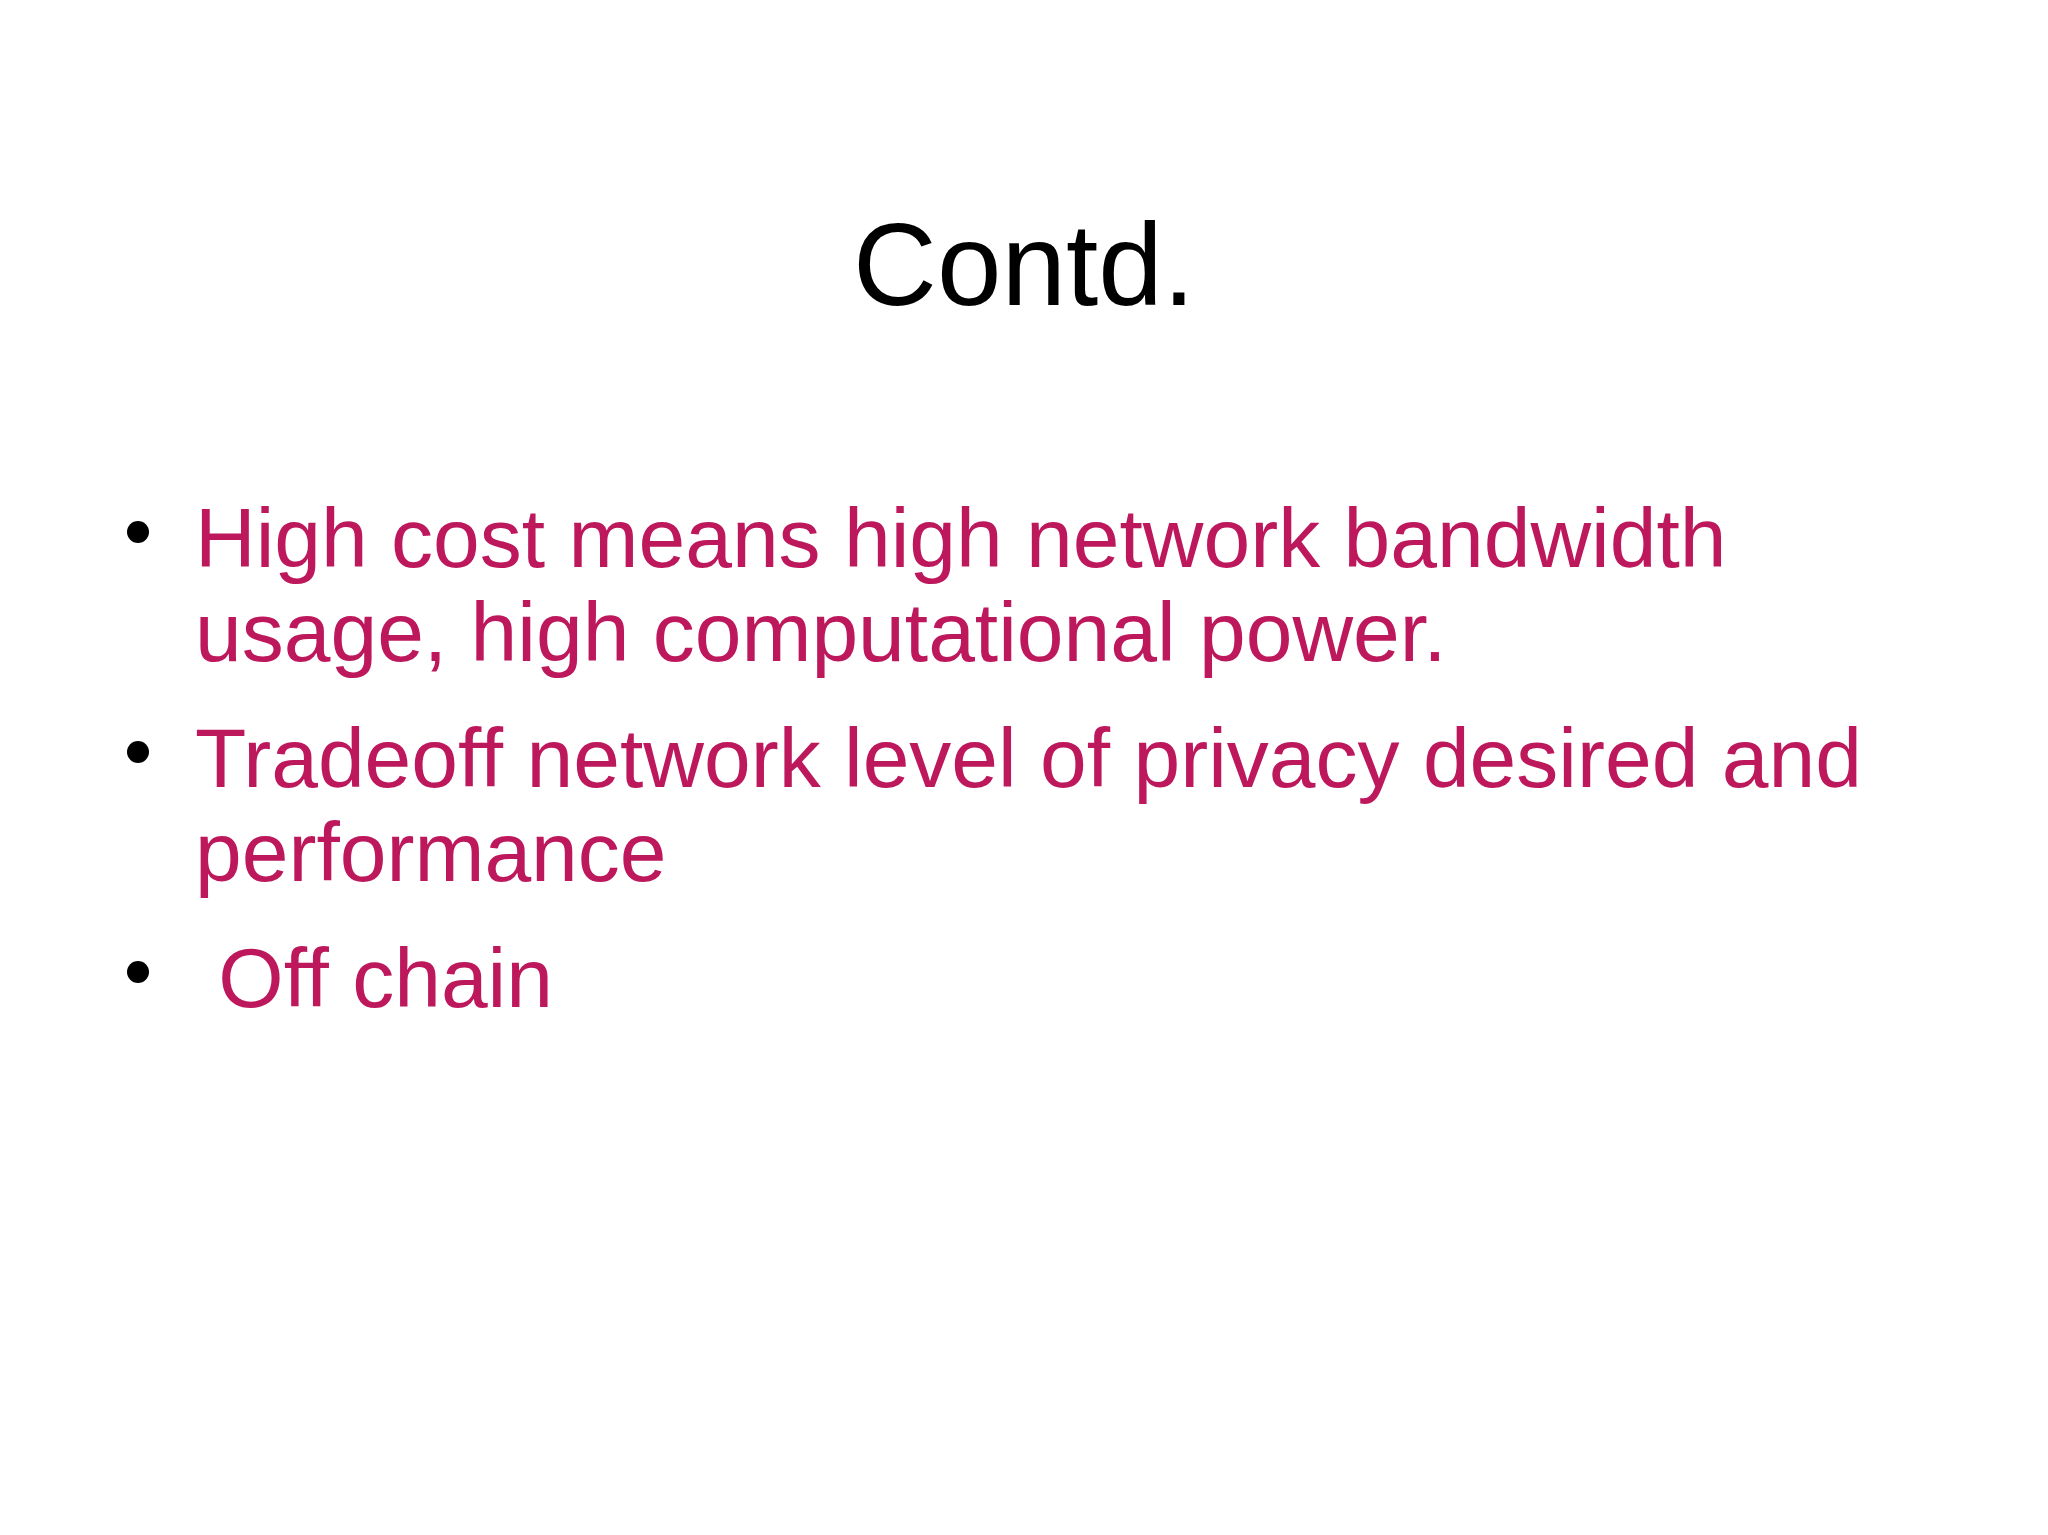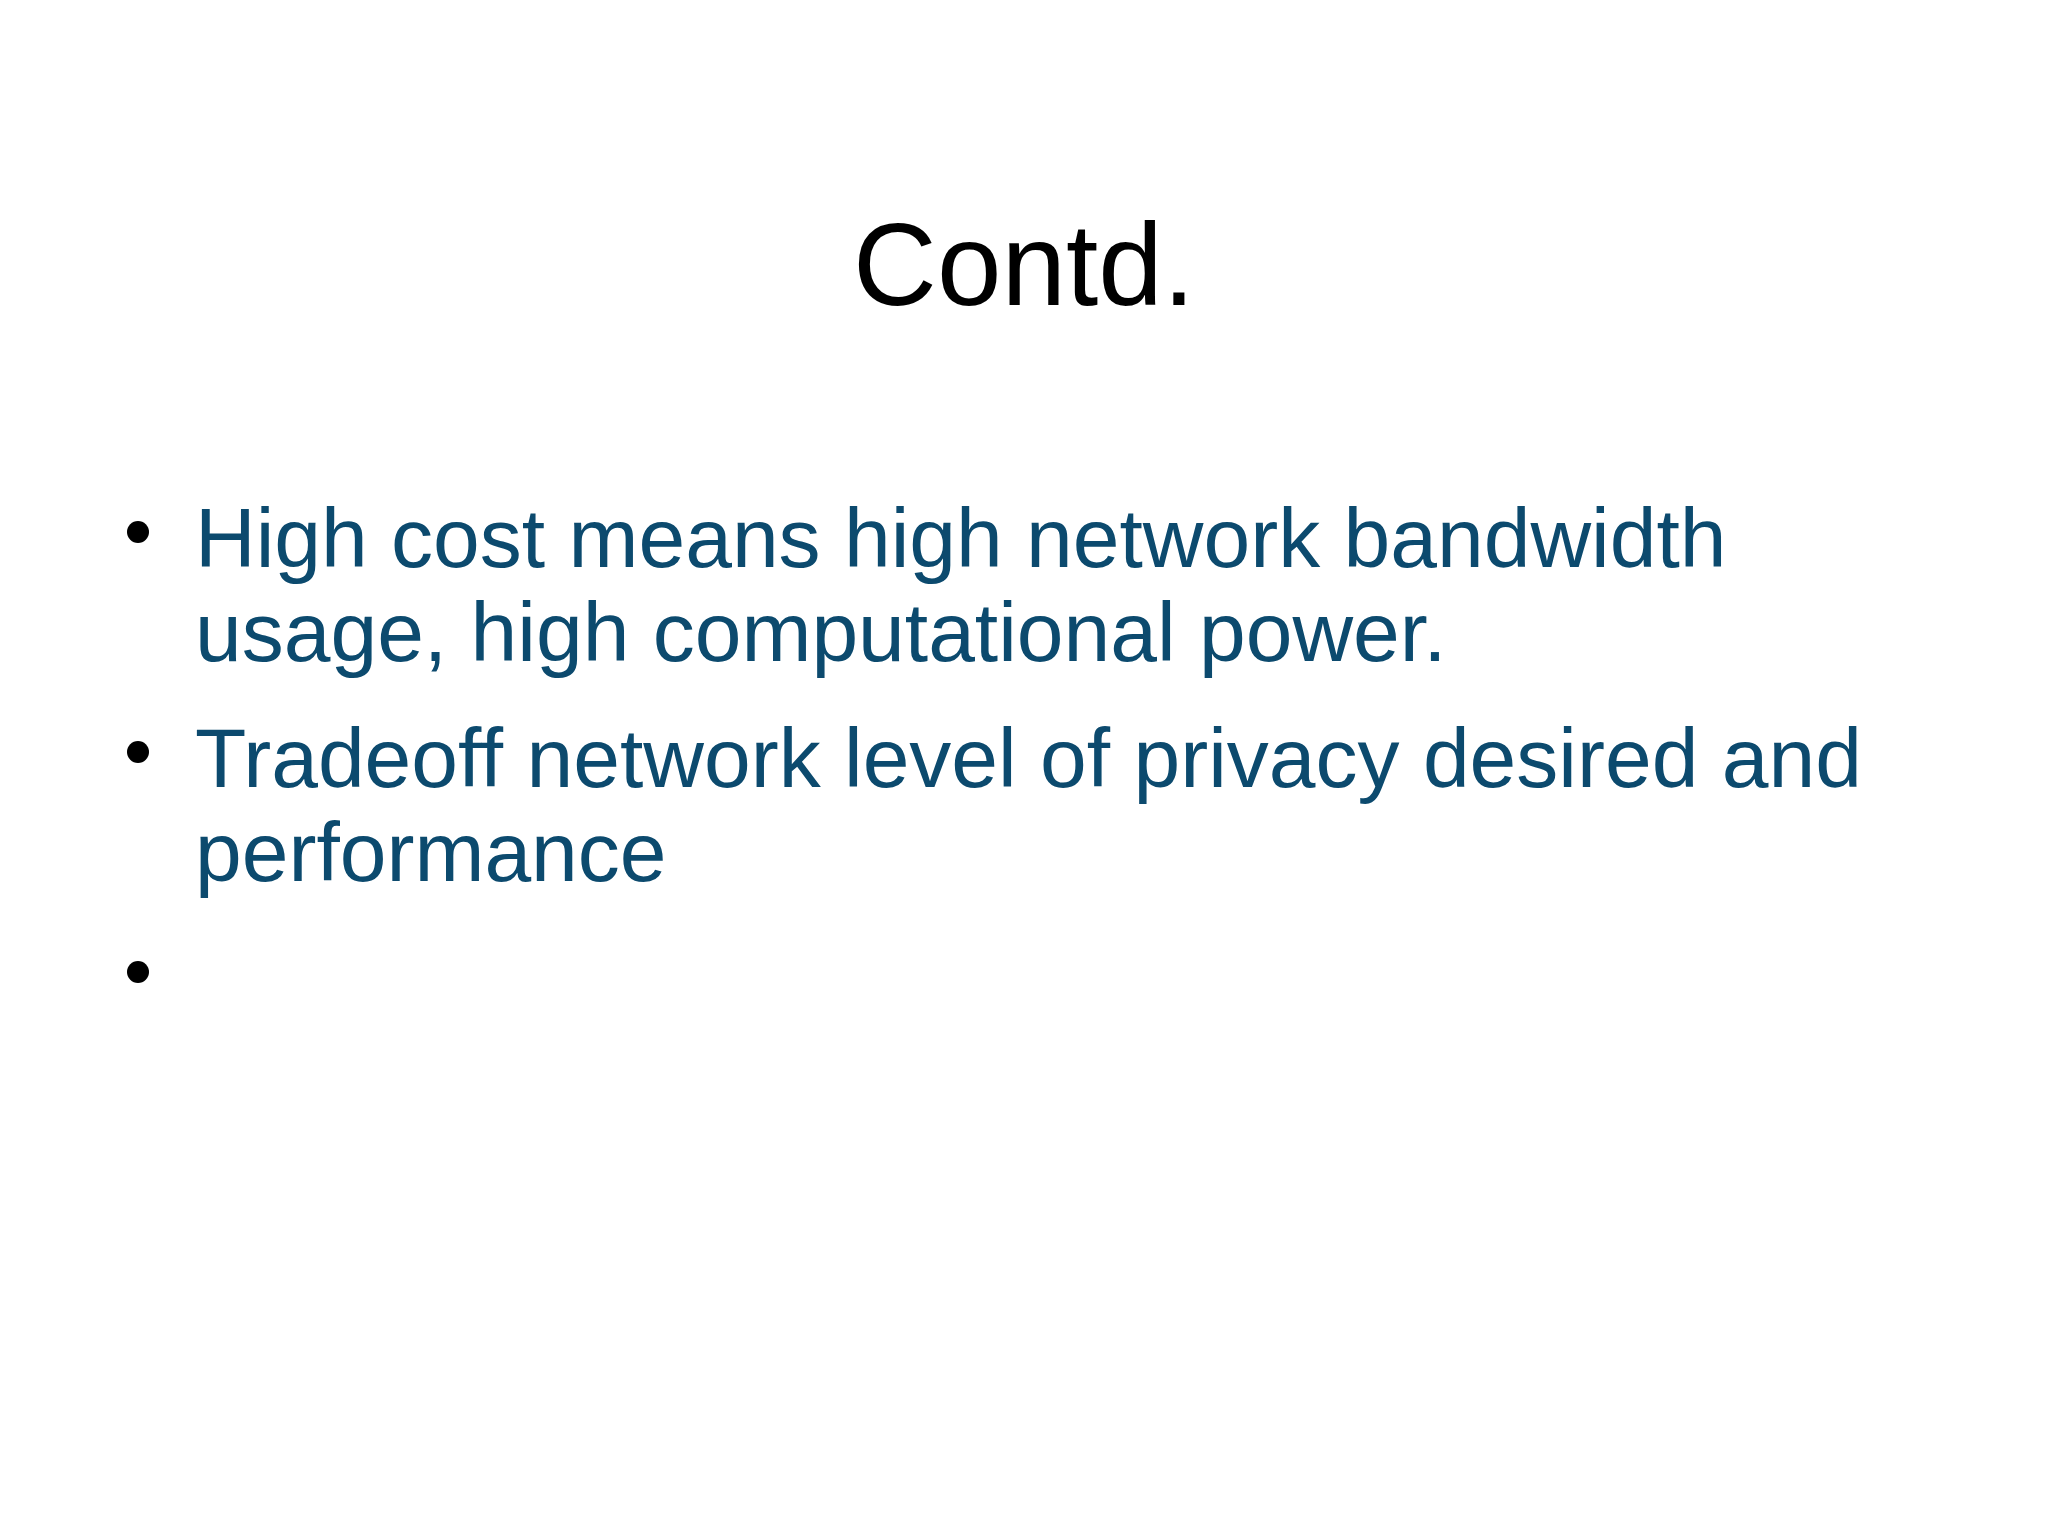--- a/index.html
+++ b/index.html
@@ -40,21 +40,21 @@
     list-style: none;
     margin: 0;
     padding: 0;
   }
   .bullet-item {
     position: relative;
     padding-left: 68px;
     margin: 0 0 32px 0;
     font-size: 84px;
     line-height: 94px;
-    color: #0c4a6e;
+    color: #be185d;
   }
   .bullet-dot {
     position: absolute;
     left: 0;
     top: 30px;
     width: 22px;
     height: 22px;
     background: #000000;
     border-radius: 50%;
   }
@@ -76,17 +76,18 @@
       <span class="bullet-text">High cost means high network bandwidth usage, high computational power.</span>
     </li>
 
     <li class="bullet-item">
       <span class="bullet-dot"></span>
       <span class="bullet-text">Tradeoff network level of privacy desired and performance</span>
     </li>
 
     <li class="bullet-item">
       <span class="bullet-dot"></span>
+      <span class="bullet-text"> Off chain</span>
     </li>
 
   </ul>
 
 </div>
 
 </body></html>

